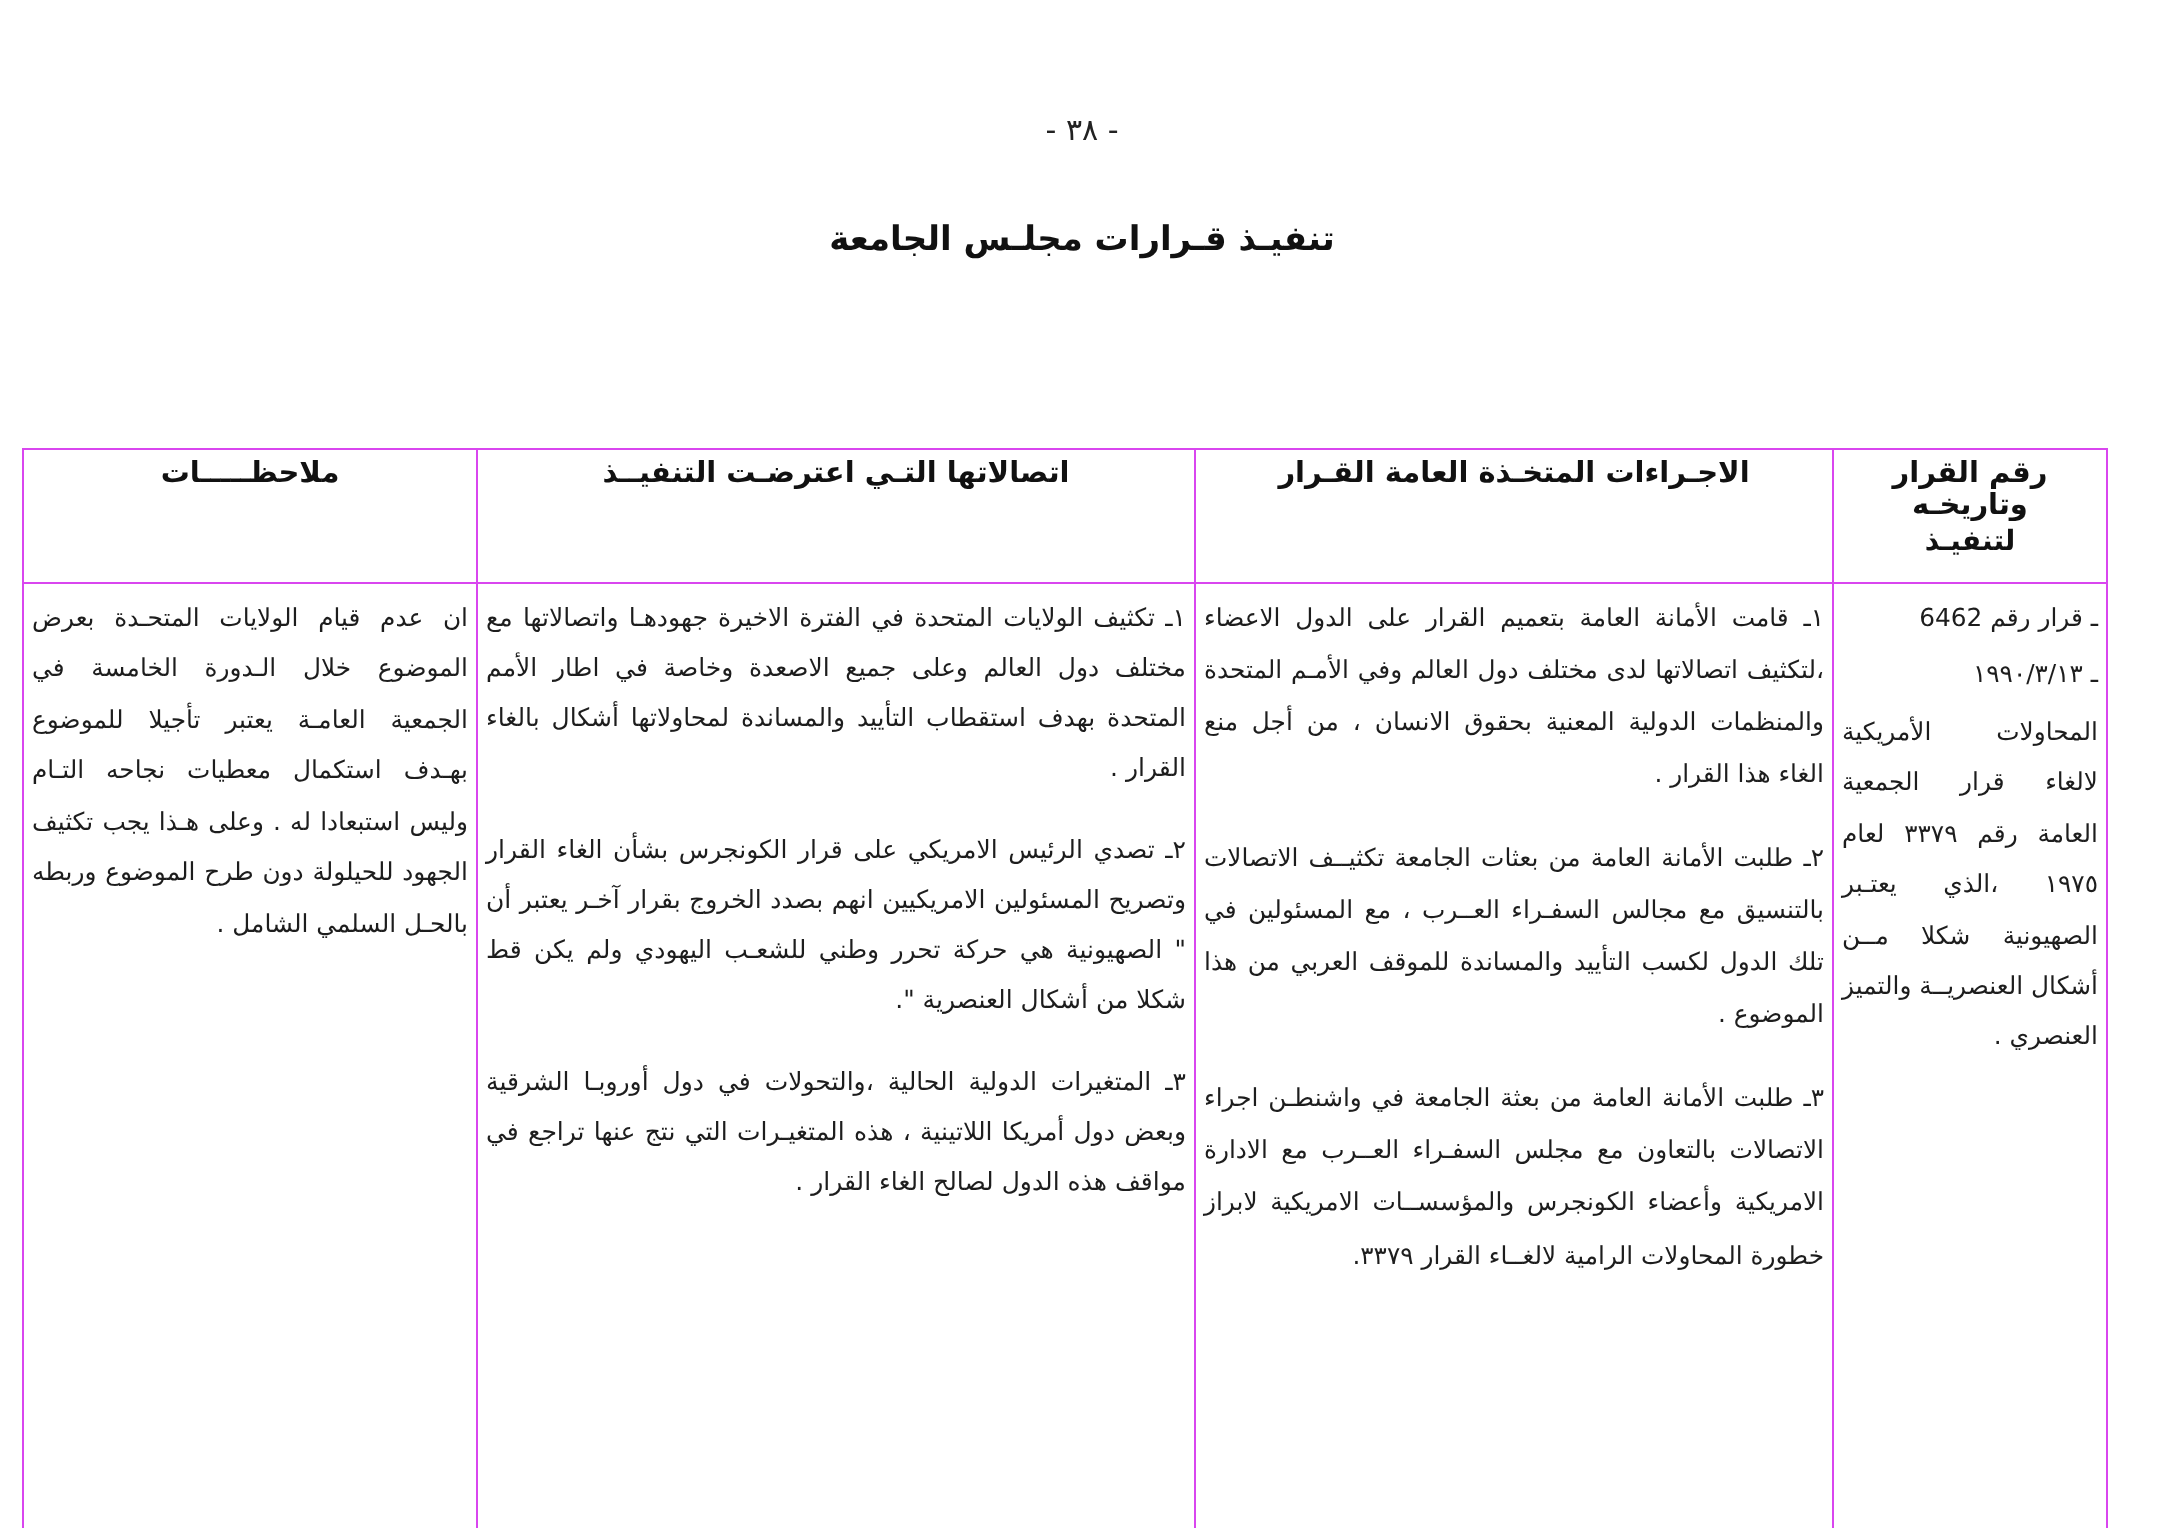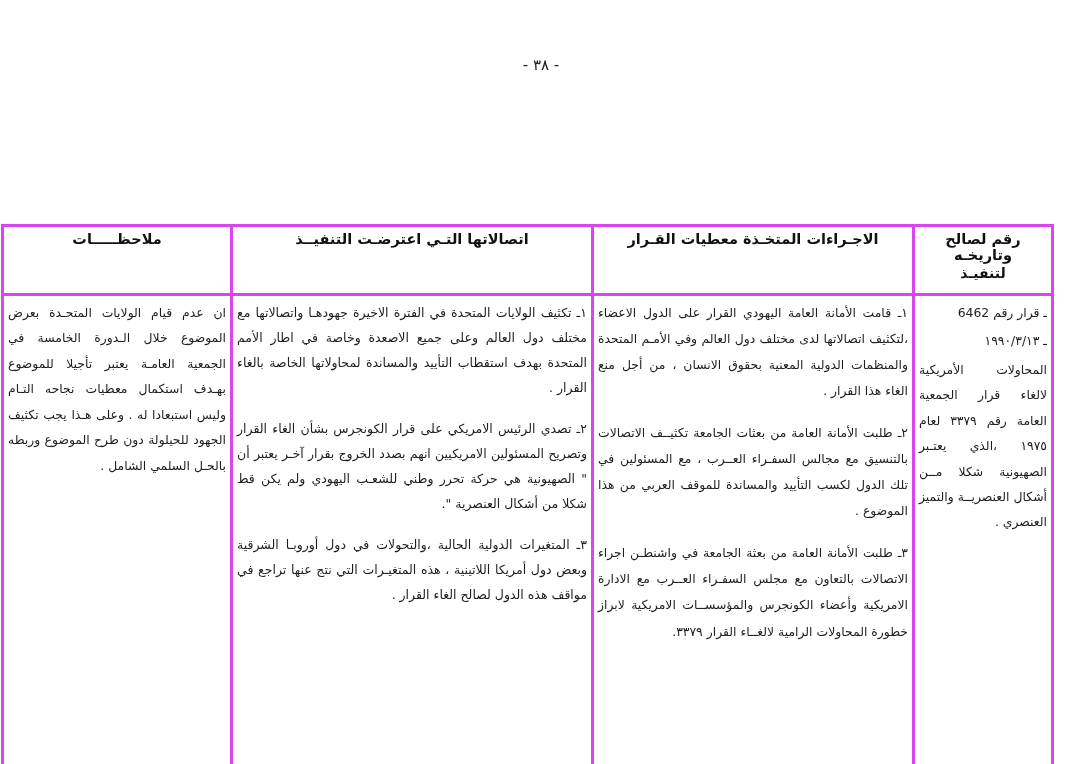--- a/index.html
+++ b/index.html
@@ -39,21 +39,21 @@
   table.main-table {
     position: absolute;
     top: 168px;
     right: 28px;
     left: 28px;
     width: 1026px;
     border-collapse: collapse;
     table-layout: fixed;
   }
   table.main-table td, table.main-table th {
-    border: 3px solid #d946ef;
+    border: 1px solid #d946ef;
     vertical-align: top;
     padding: 4px;
     margin-top: 40px;
   }
   thead th {
     height: 58px;
     font-size: 14.5px;
     font-weight: bold;
     text-align: center;
     letter-spacing: 1.2px;
@@ -111,47 +111,48 @@
     line-height: 2.0;
   }
 </style>
 </head>
 <body>
 
 <div class="page">
 
   <div class="page-number">- ٣٨ -</div>
 
+  <div class="doc-title">تنفيـذ قـرارات مجلـس الجامعة</div>
 
   <table class="main-table">
     <thead>
       <tr>
         <th class="col-w4">
-          <span>رقم لصالح وتاريخـه</span>
+          <span>رقم القرار وتاريخـه</span>
           <span class="sub">لتنفيـذ</span>
         </th>
-        <th class="col-w3">الاجـراءات المتخـذة  معطيات القـرار</th>
+        <th class="col-w3">الاجـراءات المتخـذة  العامة القـرار</th>
         <th class="col-w2">اتصالاتها التـي اعترضـت    التنفيــذ</th>
         <th class="col-w1">ملاحظـــــات</th>
       </tr>
     </thead>
     <tbody>
       <tr>
         <td class="col-w4 ref-col">
           <div class="dash-entry">ـ  قرار رقم 6462</div>
           <div class="dash-entry">ـ  ١٩٩٠/٣/١٣</div>
           <div class="plain-block">المحاولات الأمريكية لالغاء قرار الجمعية العامة رقم ٣٣٧٩ لعام ١٩٧٥ ،الذي يعتـبر الصهيونية شكلا مــن أشكال العنصريــة والتميز العنصري .</div>
         </td>
         <td class="col-w3 decisions-col">
-          <div class="entry">١ـ  قامت الأمانة العامة اليهودي القرار على الدول الاعضاء ،لتكثيف اتصالاتها لدى مختلف دول العالم وفي الأمـم المتحدة والمنظمات الدولية المعنية بحقوق الانسان ، من أجل منع الغاء هذا القرار .</div>
+          <div class="entry">١ـ  قامت الأمانة العامة بتعميم القرار على الدول الاعضاء ،لتكثيف اتصالاتها لدى مختلف دول العالم وفي الأمـم المتحدة والمنظمات الدولية المعنية بحقوق الانسان ، من أجل منع الغاء هذا القرار .</div>
           <div class="entry">٢ـ  طلبت الأمانة العامة من بعثات الجامعة تكثيــف الاتصالات بالتنسيق مع مجالس السفـراء العــرب ، مع المسئولين في تلك الدول لكسب التأييد والمساندة للموقف العربي من هذا الموضوع .</div>
           <div class="entry">٣ـ  طلبت الأمانة العامة من بعثة الجامعة في واشنطـن اجراء الاتصالات بالتعاون مع مجلس السفـراء العــرب مع الادارة الامريكية وأعضاء الكونجرس والمؤسســات الامريكية لابراز خطورة المحاولات الرامية لالغــاء القرار ٣٣٧٩.</div>
         </td>
         <td class="col-w2 obstacles-col">
-          <div class="entry">١ـ  تكثيف الولايات المتحدة  في الفترة الاخيرة جهودهـا واتصالاتها مع مختلف دول العالم وعلى جميع الاصعدة وخاصة في اطار الأمم المتحدة بهدف استقطاب التأييد والمساندة لمحاولاتها الخاصة بالغاء القرار .</div>
+          <div class="entry">١ـ  تكثيف الولايات المتحدة  في الفترة الاخيرة جهودهـا واتصالاتها مع مختلف دول العالم وعلى جميع الاصعدة وخاصة في اطار الأمم المتحدة بهدف استقطاب التأييد والمساندة لمحاولاتها أشكال بالغاء القرار .</div>
           <div class="entry">٢ـ  تصدي الرئيس الامريكي على قرار الكونجرس بشأن الغاء القرار وتصريح المسئولين الامريكيين انهم بصدد الخروج بقرار آخـر يعتبر أن " الصهيونية هي حركة تحرر وطني للشعـب اليهودي ولم يكن قط شكلا من أشكال العنصرية ".</div>
           <div class="entry">٣ـ  المتغيرات الدولية الحالية ،والتحولات  في دول أوروبـا الشرقية وبعض دول أمريكا اللاتينية  ،  هذه المتغيـرات التي نتج عنها تراجع في مواقف هذه الدول لصالح الغاء القرار .</div>
         </td>
         <td class="col-w1 notes-col">
           <div class="plain-block">ان عدم قيام الولايات المتحـدة بعرض الموضوع خلال الـدورة الخامسة في الجمعية العامـة يعتبر تأجيلا للموضوع بهـدف استكمال معطيات نجاحه التـام وليس استبعادا له . وعلى هـذا يجب تكثيف الجهود للحيلولة دون طرح الموضوع وربطه بالحـل السلمي الشامل .</div>
         </td>
       </tr>
     </tbody>
   </table>
 

